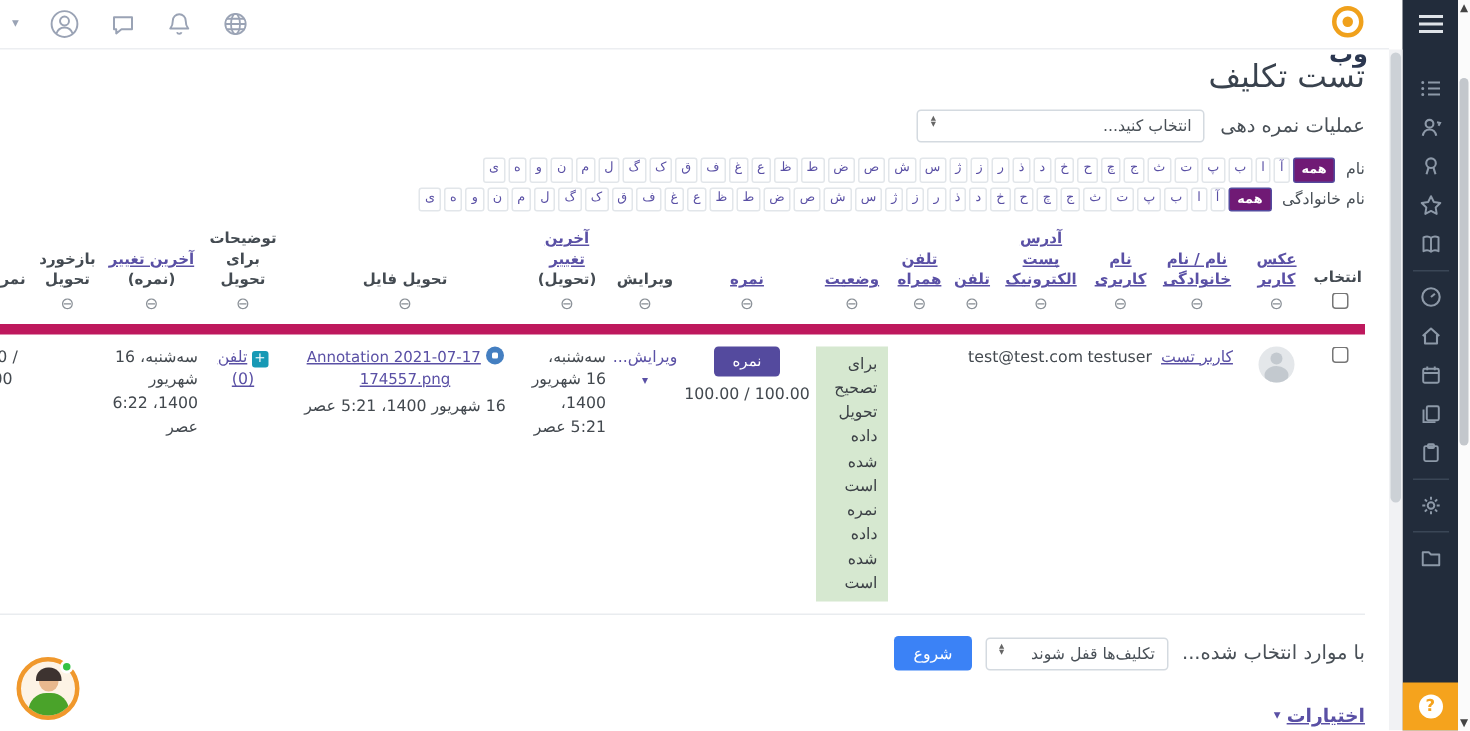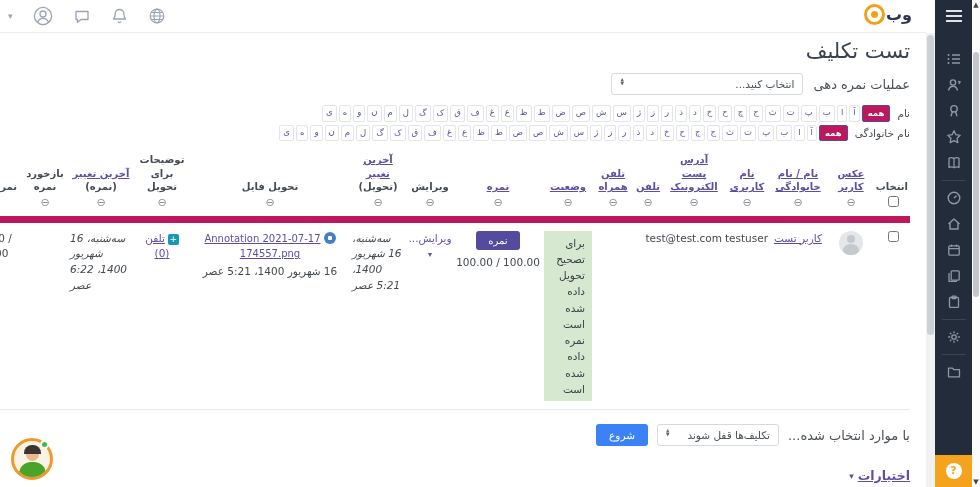--- a/index.html
+++ b/index.html
@@ -8,21 +8,21 @@
     font-family: "DejaVu Sans", "Liberation Sans", sans-serif;
     background:#fff; position:relative; overflow:hidden;
     color:#43494f; font-size:11px;
   }
   
   .topbar { position:absolute; left:0; top:0; width:926px; height:33px; background:#fff;
             border-bottom:1px solid #eceef1; display:flex; align-items:center; }
   .tb-icons { display:flex; align-items:center; gap:20px; padding-left:8px; }
   .tb-caret { color:#9aa3b5; font-size:9px; }
   .tb-ic svg { display:block; }
-  .logo { position:absolute; right:14px; top:4px; display:flex; align-items:center; gap:1px; }
+  .logo { position:absolute; right:14px; top:4px; display:flex; align-items:center; gap:1px;flex-direction:column; }
   .logo-swirl { width:21px; height:21px; border-radius:50%; border:3px solid #f0a11c;
                 display:flex; align-items:center; justify-content:center; }
   .logo-swirl i { width:7px; height:7px; border-radius:50%; background:#f0a11c; display:block; }
   .logo-text { font-size:16px; font-weight:bold; color:#2b3750; }
   
   .sidebar { position:absolute; right:8px; top:0; width:37px; height:487px; background:#222c3b;
              display:flex; flex-direction:column; align-items:center; }
   .sb-burger { margin-top:9px; background:none; border:none; cursor:pointer; }
   .sb-icons { display:flex; flex-direction:column; align-items:center; margin-top:20px; width:100%; }
   .sb-it { padding:5px 0; display:flex; justify-content:center; width:100%; cursor:pointer; }
@@ -45,21 +45,21 @@
   .flabel { font-size:13px; color:#495057; }
   .sel { display:inline-flex; align-items:flex-start; justify-content:space-between;
          border:1px solid #d4dae0; border-radius:3px; background:#fff; padding:4px 8px;
          font-size:10.5px; color:#495057; direction:rtl; cursor:pointer; }
   .sel-arrow { display:inline-flex; flex-direction:column; font-size:4.5px; line-height:4px; color:#666; margin-right:6px; }
   
   .initials-row { display:flex; align-items:center; gap:2px; margin:3px 0; white-space:nowrap; }
   .initials-row .rlabel { font-size:10.5px; color:#495057; margin-left:5px; }
   a.init { font-size:8.5px; color:#5a50a5; border:1px solid #e2e6ea; border-radius:2px;
            padding:1px 3px; text-decoration:none; line-height:1.25; background:#fff; }
-  a.init.all { background:#be185d; border-color:#544a9e; color:#fff; font-weight:bold; padding:2px 5px; }
+  a.init.all { background:#701a75; border-color:#544a9e; color:#fff; font-weight:bold; padding:2px 5px; }
   
   table.grading { width:100%; border-collapse:collapse; table-layout:fixed; direction:rtl;
                   margin-top:8px; font-size:10.5px; }
   th { font-size:10px; font-weight:bold; color:#444b52; vertical-align:bottom;
        padding:4px 2px 5px; border-bottom:7px solid #be185d; text-align:center; line-height:1.35; }
   th a.hlink { color:#5a50a5; text-decoration:underline; font-weight:bold; }
   .hide-ico { display:block; margin-top:2px; color:#8a9097; font-size:11px; font-weight:normal; }
   td { vertical-align:top; padding:8px 2px; border-bottom:1px solid #e9ecef; text-align:center;
        color:#43494f; line-height:1.5; }
   .avatar { width:24px; height:24px; border-radius:50%; background:#e4e7ea; display:inline-block;
@@ -69,21 +69,21 @@
   .avatar::after { content:""; position:absolute; top:13px; left:4px; width:16px; height:12px;
                    border-radius:50%; background:#c3c9cf; }
   a.plink { color:#5a50a5; text-decoration:underline; }
   .status-wrap { background:#d6e8d0; padding:4px 7px; display:inline-block; text-align:right;
                  color:#3c4146; line-height:1.55; }
   .grade-btn { background:#544a9e; color:#fff; font-size:10px; padding:4px 12px; border-radius:3px;
                border:none; cursor:pointer; }
   .grade-val { display:block; margin-top:5px; direction:ltr; }
   .edit-cell a { color:#5a50a5; text-decoration:none; }
   .edit-caret { font-size:8px; color:#5a50a5; }
-  .date-cell { text-align:left; direction:rtl;font-style:italic; }
+  .date-cell { text-align:right; direction:rtl; }
   .file-ico { width:12px; height:12px; background:#447fc1; border-radius:50%; display:inline-block;
               vertical-align:-2px; margin-left:3px; position:relative; }
   .file-ico::after { content:""; position:absolute; top:4px; left:4px; width:4px; height:4px; background:#fff; border-radius:1px; }
   a.file-link { color:#5a50a5; text-decoration:underline; direction:ltr; unicode-bidi:embed; font-size:10px; }
   .file-date { display:block; margin-top:2px; }
   .cmt-plus { width:11px; height:11px; background:#1799b5; color:#fff; font-size:9px; line-height:11px;
               border-radius:2px; display:inline-block; text-align:center; margin-left:3px; }
   .ltrnum { direction:ltr; unicode-bidi:embed; }
   input[type=checkbox] { width:11px; height:11px; accent-color:#1a73e8; }
   
@@ -265,21 +265,21 @@
           <th><a href="#" class="hlink">آدرس پست الکترونیک</a><span class="hide-ico">⊖</span></th>
           <th><a href="#" class="hlink">تلفن</a><span class="hide-ico">⊖</span></th>
           <th><a href="#" class="hlink">تلفن همراه</a><span class="hide-ico">⊖</span></th>
           <th><a href="#" class="hlink">وضعیت</a><span class="hide-ico">⊖</span></th>
           <th><a href="#" class="hlink">نمره</a><span class="hide-ico">⊖</span></th>
           <th><span>ویرایش</span><span class="hide-ico">⊖</span></th>
           <th><a href="#" class="hlink">آخرین تغییر</a><div>(تحویل)</div><span class="hide-ico">⊖</span></th>
           <th><span>تحویل فایل</span><span class="hide-ico">⊖</span></th>
           <th><span>توضیحات برای تحویل</span><span class="hide-ico">⊖</span></th>
           <th><a href="#" class="hlink">آخرین تغییر</a><div>(نمره)</div><span class="hide-ico">⊖</span></th>
-          <th><span>بازخورد نمره</span><span class="hide-ico">⊖</span></th>
+          <th><span>بازخورد تحویل</span><span class="hide-ico">⊖</span></th>
           <th><span>نمرهٔ نهایی</span><span class="hide-ico">⊖</span></th>
         </tr>
       </thead>
     <tbody>
       <tr>
         <td>
           <input type="checkbox" style="">
         </td>
         <td>
           <span class="avatar"></span>

